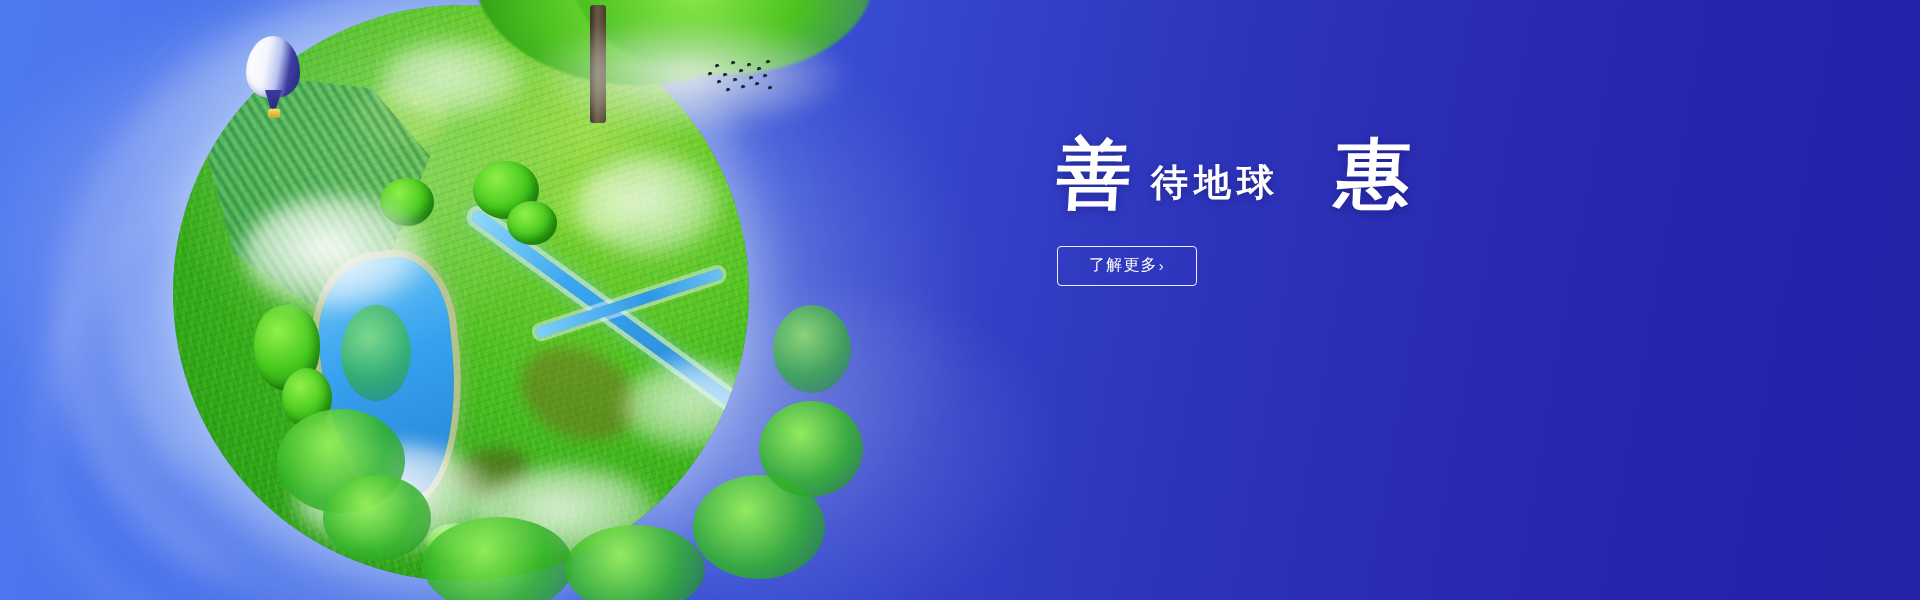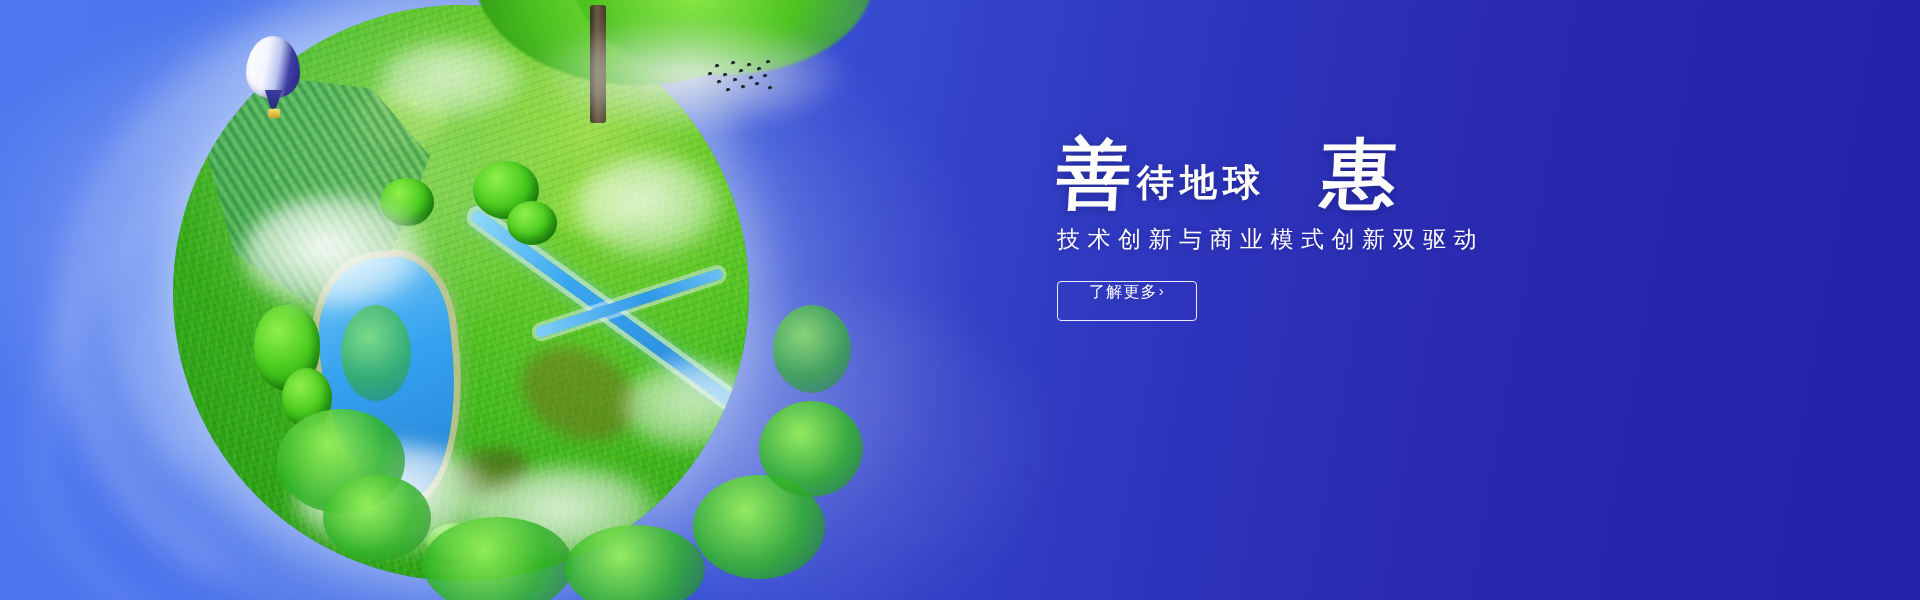--- a/index.html
+++ b/index.html
@@ -226,21 +226,21 @@
   }
   .brush {
     font-family:"Liberation Serif", serif;
     font-size:74px; line-height:.94; font-weight:700;
     letter-spacing:0; margin-right:6px;
     transform:skewX(-3deg);
   }
   .regular {
     font-family:"Liberation Serif", serif;
     font-size:37px; line-height:1.05; font-weight:700;
-    letter-spacing:6px; padding-bottom:7px;
+    letter-spacing:6px; padding-bottom:7px;margin-left:14px;
   }
   .gap { width:56px; }
 
   #subtitle {
     color:#ffffff;
     font-size:23px; font-weight:400;
     letter-spacing:7.5px;
     white-space:nowrap;
     margin-top:14px;
     text-shadow:0 1px 6px rgba(10,10,60,.30);
@@ -250,21 +250,21 @@
     color:#ffffff;
     font-size:17px; font-weight:400;
     letter-spacing:.4px;
     white-space:nowrap;
     margin-top:19px;
     opacity:.97;
     text-shadow:0 1px 5px rgba(10,10,60,.28);
   }
 
   #cta {
-    display:inline-flex; align-items:flex-start; justify-content:center;
+    display:inline-flex; align-items:center; justify-content:center;
     gap:1px;
     margin-top:26px;
     width:140px; height:40px;
     border:1px solid rgba(255,255,255,.92);
     border-radius:4px;
     background:transparent;
     color:#ffffff;
     font-size:16px; letter-spacing:1.2px;
     cursor:pointer;
     font-family:"Liberation Sans", sans-serif;
@@ -354,21 +354,20 @@
 
   <div id="copy">
 
     <div id="headline">
       <span class="brush">善</span>
       <span class="regular">待地球</span>
       <span class="gap"></span>
       <span class="brush">惠</span>
     </div>
 
-    <div id="subtitle">技术创新与商业模式创新双驱动</div>
 
 
     <div id="cta">
       <span>了解更多</span>
       <span class="chev">›</span>
     </div>
 
   </div>
 </div>
 

